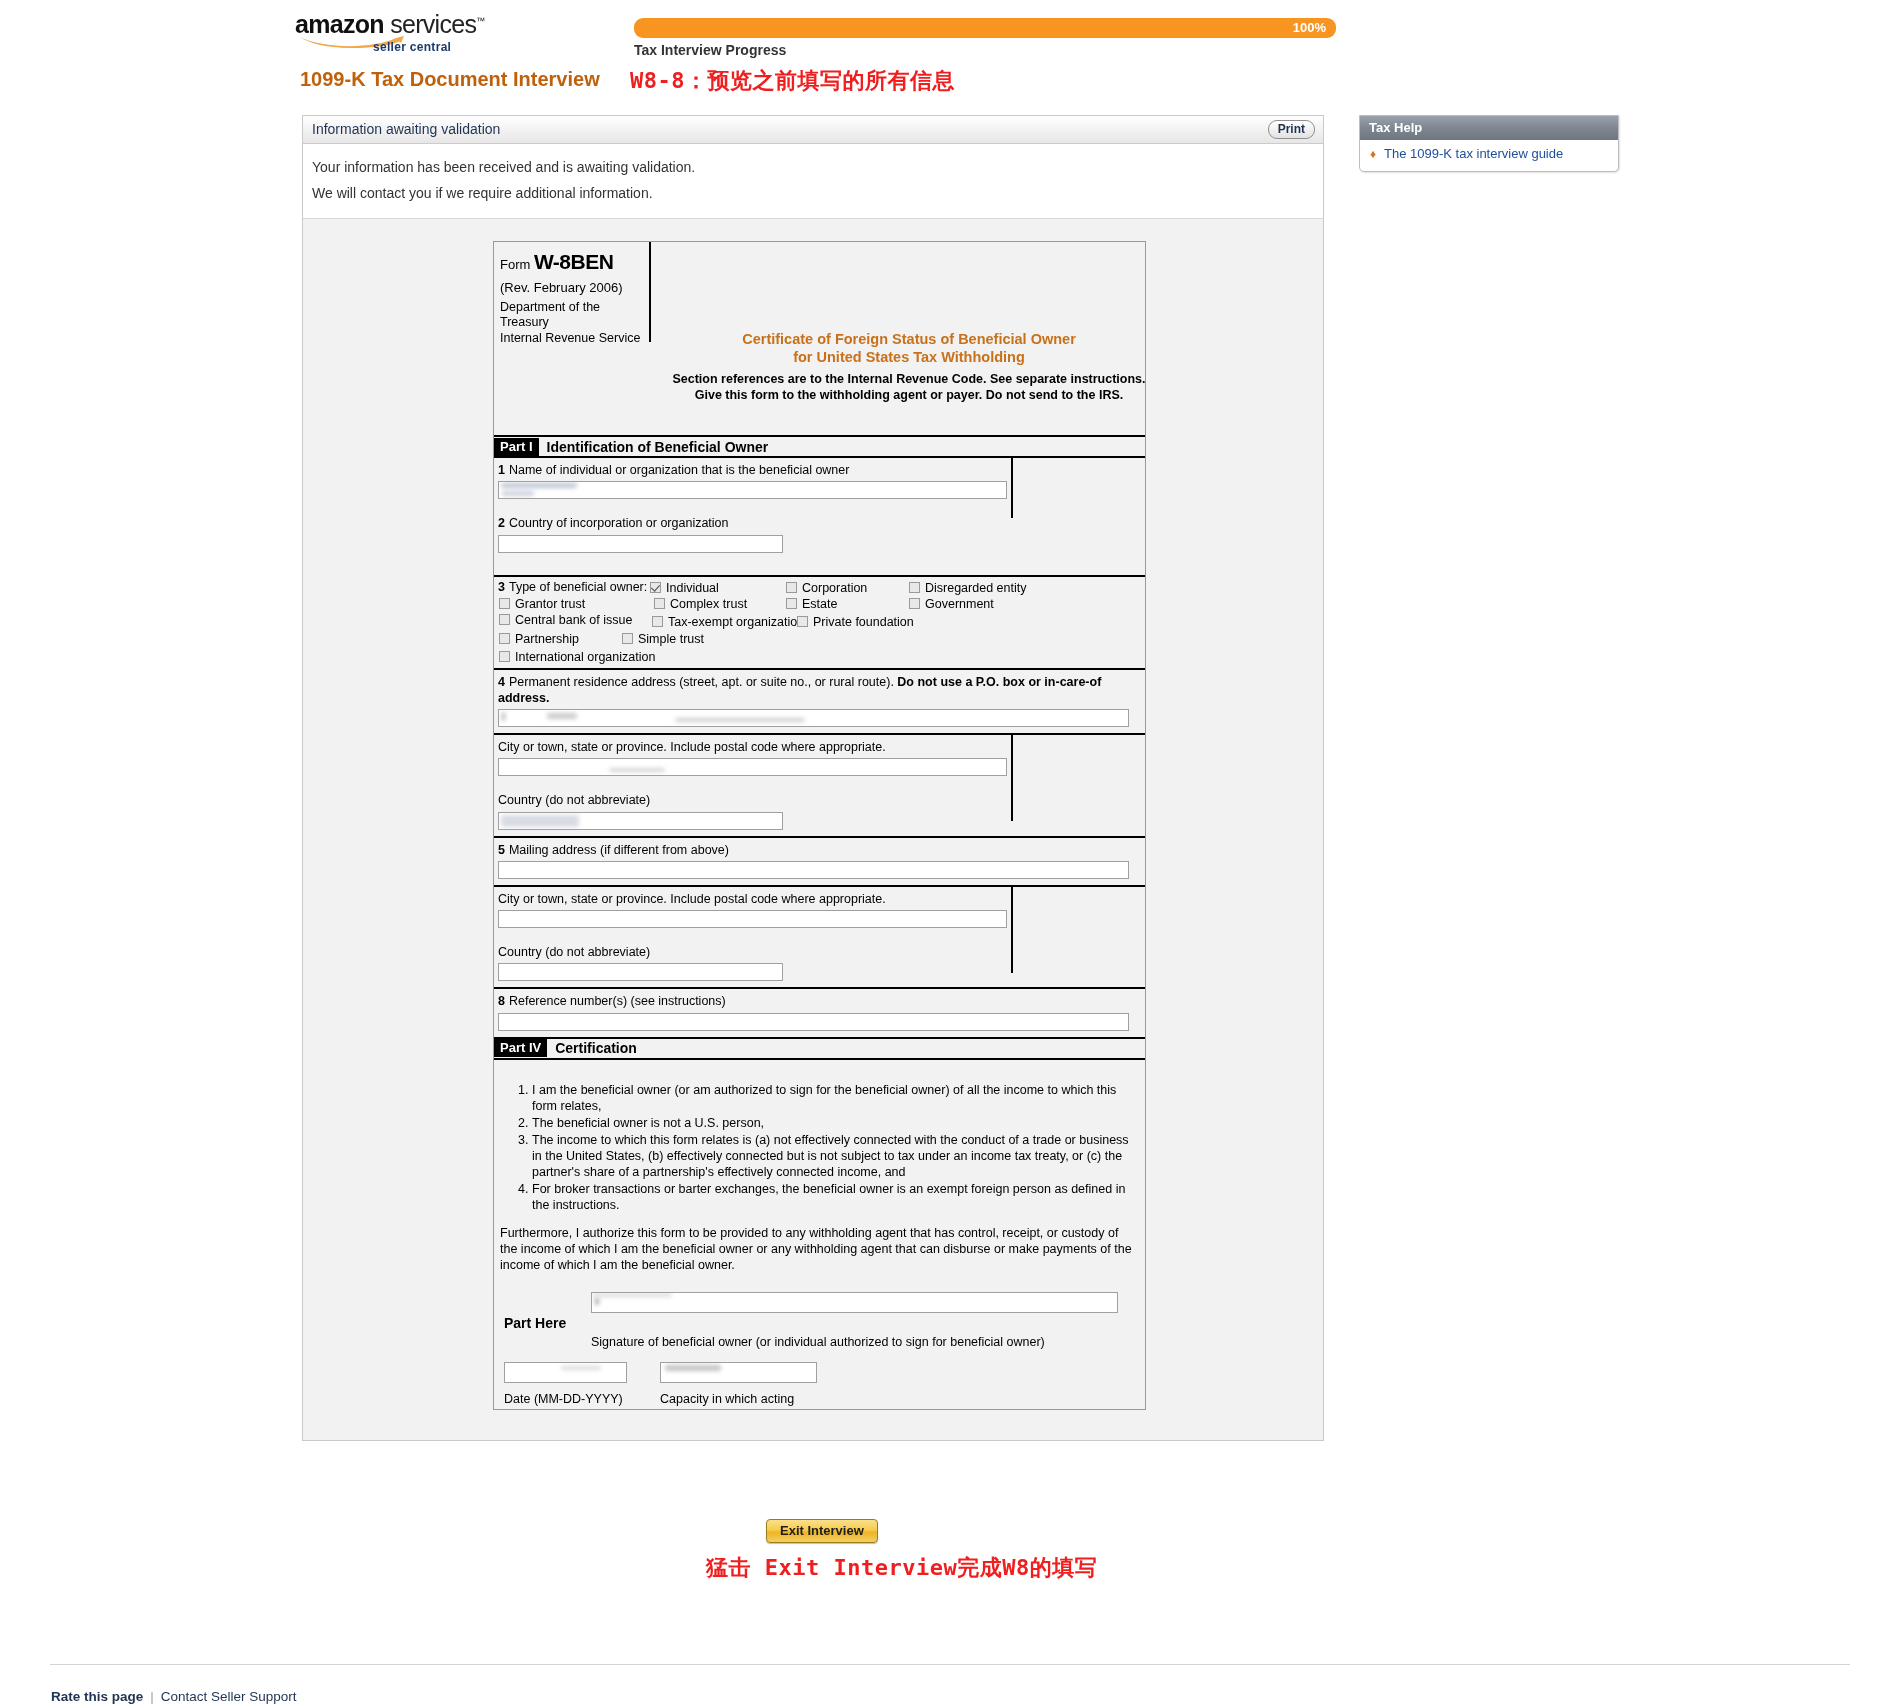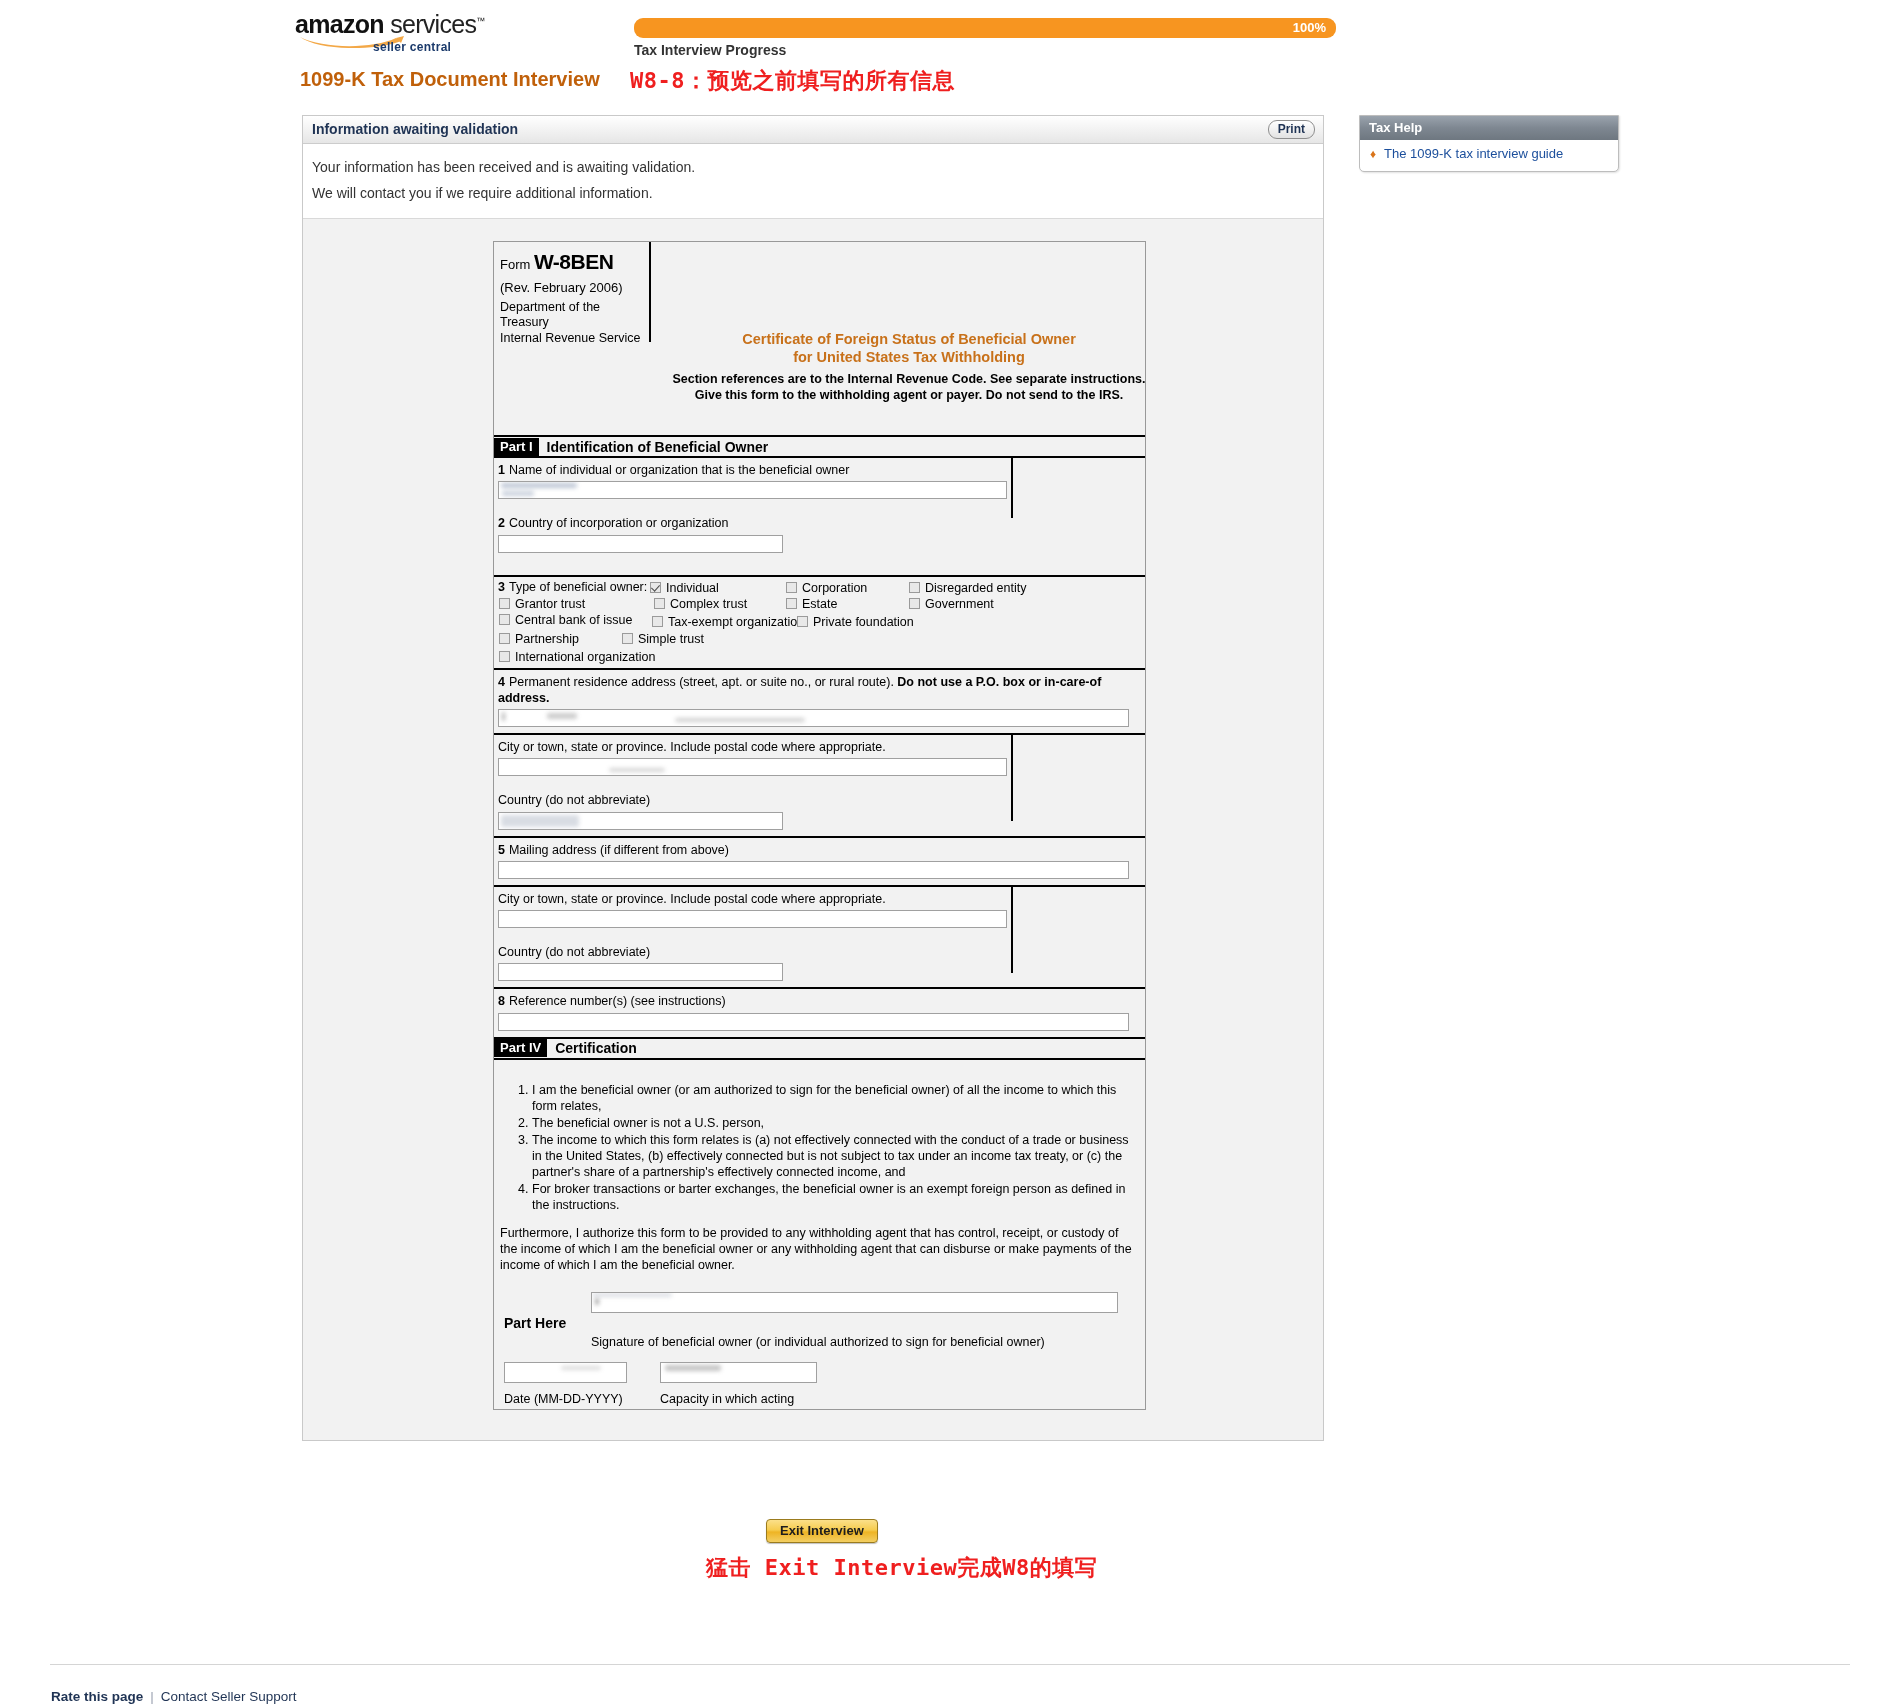--- a/index.html
+++ b/index.html
@@ -137,21 +137,21 @@
     position: relative;
     height: 27px;
     background: linear-gradient(to bottom, #ffffff 0%, #f0f0f0 60%, #e6e6e6 100%);
     border-bottom: 1px solid #cccccc;
   }
   .panel-header-title {
     position: absolute;
     left: 9px;
     top: 5px;
     font-size: 14px;
-    font-weight: bold;
+    font-weight: normal;
     color: #1f3354;
   }
   .print-btn {
     position: absolute;
     right: 8px;
     top: 4px;
     padding: 1px 9px 2px 9px;
     border: 1px solid #8f8f8f;
     border-radius: 9px;
     background: linear-gradient(to bottom, #ffffff 0%, #f1f1f1 50%, #e2e2e2 100%);

